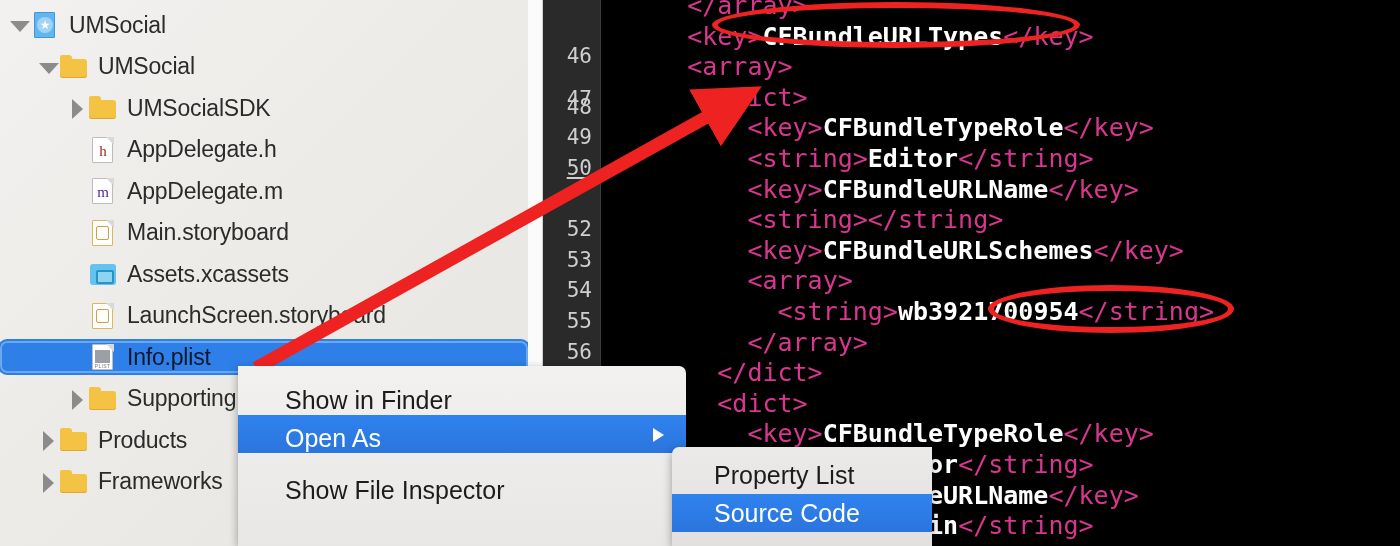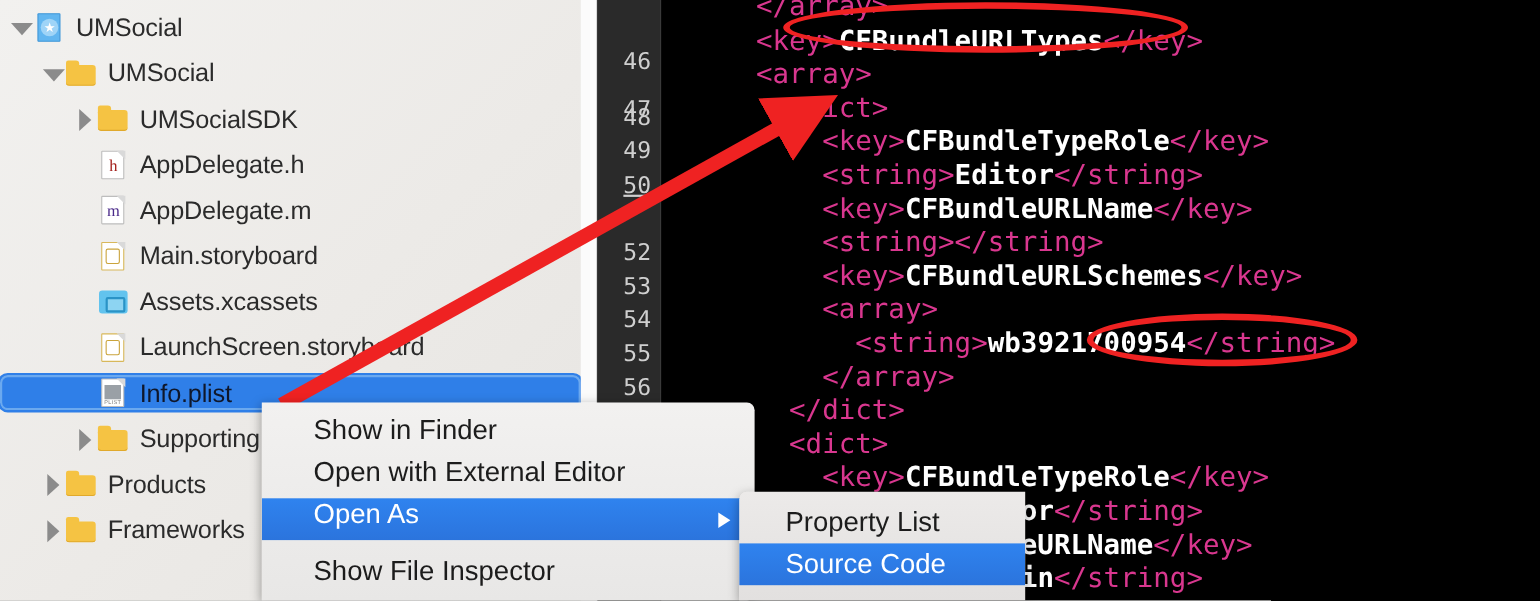--- a/index.html
+++ b/index.html
@@ -150,21 +150,21 @@
 
   
   #ctxmenu{
     position:absolute; left:238px; top:366px; width:448px; height:180px;
     background:linear-gradient(180deg,#f2f1f0 0%, #e8e7e6 100%);
     border-radius:0 7px 7px 0;
     box-shadow: 0 3px 10px rgba(0,0,0,.35);
     overflow:hidden;
   }
   .mi{
-    position:relative; height:38px; display:flex; align-items:flex-start;
+    position:relative; height:38px; display:flex; align-items:flex-end;
     font-size:25px; color:#1c1c1c; padding-left:47px; white-space:nowrap;
   }
   .mi.hl{ background:linear-gradient(180deg,#2f83ef 0%, #2b74dd 100%); color:#fff; }
   .mi .submark{
     position:absolute; right:22px; top:13px;
     border-top:7px solid transparent; border-bottom:7px solid transparent;
     border-left:11px solid #fff;
   }
   #submenu{
     position:absolute; left:672px; top:447px; width:260px; height:99px;
@@ -330,23 +330,20 @@
   </svg>
   <div id="ellipse-layer">
       <div class="annot ellipse" style="left: 712px; top: 2px; width: 368px; height: 46px;"></div>
       <div class="annot ellipse" style="left: 988px; top: 285px; width: 246px; height: 48px;"></div>
     </div>
 
   <div id="ctxmenu">
       <div class="mi" style="margin-top: 11px;">
         <span>Show in Finder</span>
       </div>
-      <div class="mi" style="margin-top: 0px;">
-        <span>Open with External Editor</span>
-      </div>
       <div class="mi hl" style="margin-top: 0px;">
         <span>Open As</span>
         <span class="submark"></span>
       </div>
       <div class="mi" style="margin-top: 14px;">
         <span>Show File Inspector</span>
       </div>
     </div>
 
   <div id="submenu">

